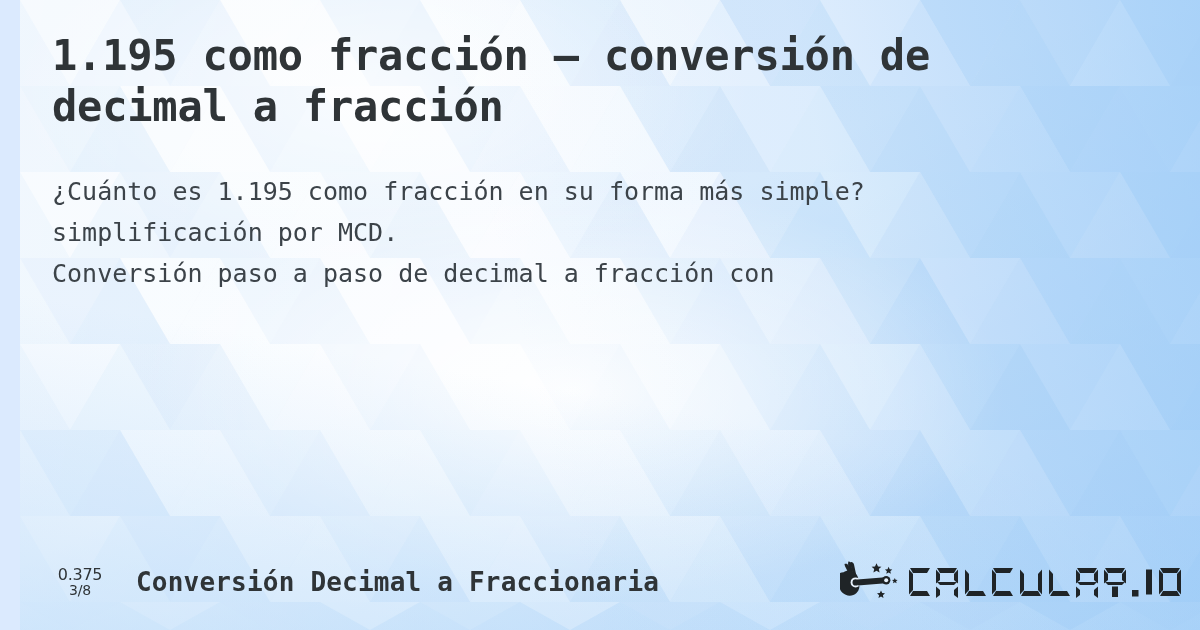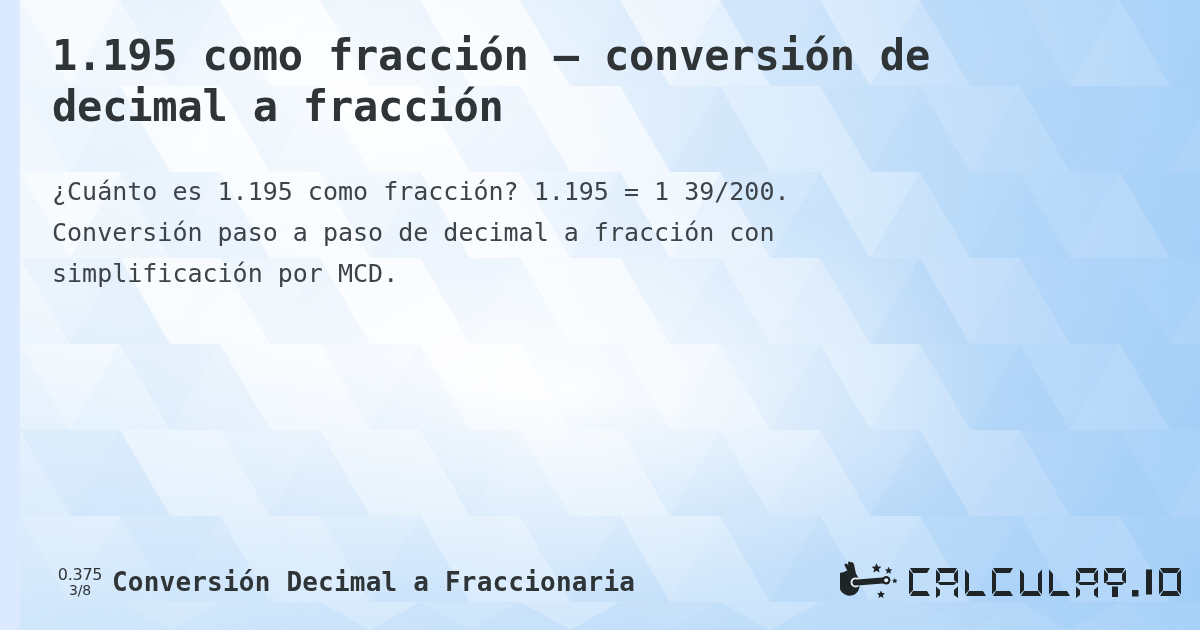--- a/index.html
+++ b/index.html
@@ -108,21 +108,21 @@
     right: 18px;
     bottom: 22px;
     height: 52px;
     display: flex;
     align-items: center;
     justify-content: space-between;
   }
   .footer-left {
     display: flex;
     align-items: center;
-    gap: 4px;
+    gap: 28px;
   }
   .frac-icon {
     display: flex;
     flex-direction: column;
     align-items: center;
     justify-content: center;
     line-height: 1.1;
     color: #2f3437;
     font-family: "DejaVu Sans", sans-serif;
     min-width: 56px;
@@ -363,23 +363,23 @@
     </g>
   </svg>
   <div class="wash"></div>
   <div class="edge-tint"></div>
 
   <div class="content">
 
     <h1 class="title">1.195 como fracción – conversión de decimal a fracción</h1>
 
     <div class="lede">
-      <span>¿Cuánto es 1.195 como fracción? 1.195 = 1 39/200.</span>
+      <span>¿Cuánto es 1.195 como fracción en su forma más simple?</span>
+      <span>simplificación por MCD.</span>
       <span>Conversión paso a paso de decimal a fracción con</span>
-      <span>simplificación por MCD.</span>
     </div>
 
   </div>
 
   <div class="footer">
 
     <div class="footer-left">
       <div class="frac-icon">
         <span class="dec">0.375</span>
         <span class="fra">3/8</span>

